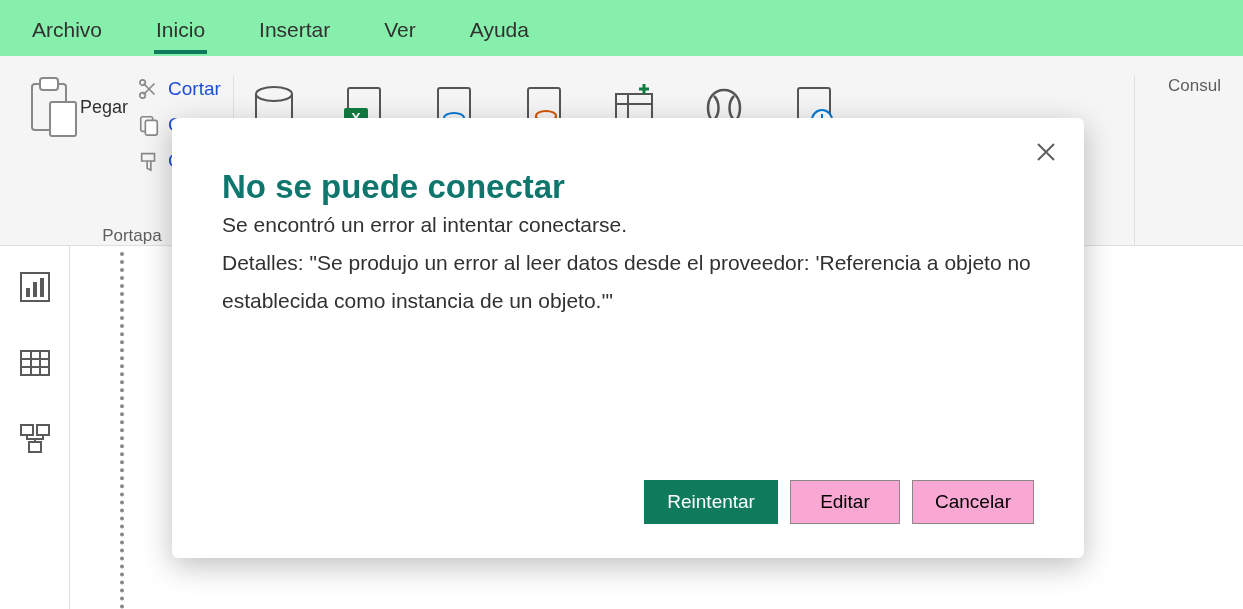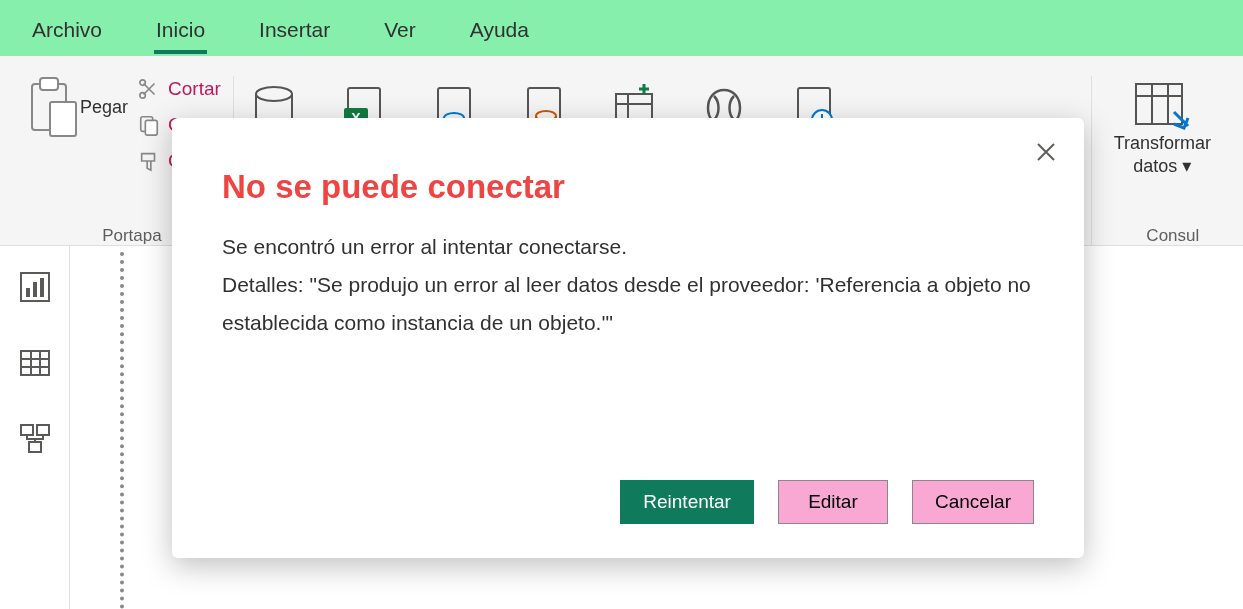--- a/index.html
+++ b/index.html
@@ -69,21 +69,21 @@
       flex-direction: column;
       gap: 14px;
       padding-left: 6px;
       padding-top: 2px;
     }
     .clip-action {
       display: flex;
       align-items: center;
       gap: 8px;
       font-size: 19px;
-      color: #be185d;
+      color: #1d4ed8;
       cursor: pointer;
       white-space: nowrap;
     }
     .group-label {
       font-size: 17px;
       color: #605e5c;
       text-align: center;
       margin-left: 21px;
     }
     .icons-row { display: flex; gap: 30px; padding: 0 10px; }
@@ -121,40 +121,39 @@
       background: #fff;
       border-radius: 6px;
       box-shadow: 0 8px 30px rgba(0,0,0,0.25);
       padding: 50px 50px 34px 50px;
       display: flex;
       flex-direction: column;
     }
     .dlg-title {
       font-size: 33px;
       font-weight: 600;
-      color: #ef4444;
-      margin-bottom: 22px;
+      color: #0f766e;
     }
     .dlg-body {
       font-size: 21px;
       color: #323130;
       line-height: 1.8;
       flex: 1;
     }
     .dlg-close {
       position: absolute;
       top: 22px; right: 26px;
       width: 24px; height: 24px;
       cursor: pointer;
       color: #605e5c;
     }
     .dlg-buttons {
       display: flex;
       justify-content: flex-end;
-      gap: 24px;
+      gap: 12px;
     }
     .btn {
       min-width: 110px;
       height: 44px;
       padding: 0 22px;
       font-size: 19px;
       border: 1px solid #8a8886;
       background: #f9a8d4;
       cursor: pointer;
       display: flex;
@@ -270,30 +269,20 @@
           <rect x="10" y="6" width="32" height="40" rx="2" fill="none" stroke="#555" stroke-width="2"></rect>
           <circle cx="34" cy="38" r="10" fill="#fff" stroke="#0078d4" stroke-width="2"></circle>
           <path d="M34 32v6l4 3" stroke="#0078d4" stroke-width="2" fill="none"></path>
         </svg>
     </div>
   </div>
 
   <div class="spacer"></div>
 
   <div class="ribbon-group noborder" style="border-left:1px solid #e1dfdd;">
-    <div class="transform-col">
-      <svg width="64" height="56" viewBox="0 0 64 56">
-          <rect x="6" y="8" width="46" height="40" fill="none" stroke="#555" stroke-width="2"></rect>
-          <line x1="6" y1="20" x2="52" y2="20" stroke="#555" stroke-width="2"></line>
-          <line x1="22" y1="8" x2="22" y2="48" stroke="#555" stroke-width="2"></line>
-          <line x1="38" y1="8" x2="38" y2="48" stroke="#555" stroke-width="2"></line>
-          <path d="M44 36l14 14M58 42l-4 10-10-4" fill="none" stroke="#0078d4" stroke-width="3"></path>
-        </svg>
-      <div class="transform-label"><span>Transformar</span><br><span>datos</span> <span>▾</span></div>
-    </div>
     <div class="group-label">Consul</div>
   </div>
 </div>
 
 <div class="workspace">
   <div class="viewbar">
     <div class="viewbar-btn">
       <svg width="34" height="34" viewBox="0 0 34 34">
           <rect x="3" y="3" width="28" height="28" fill="none" stroke="#323130" stroke-width="2"></rect>
           <rect x="8" y="18" width="4" height="9" fill="#323130"></rect>

